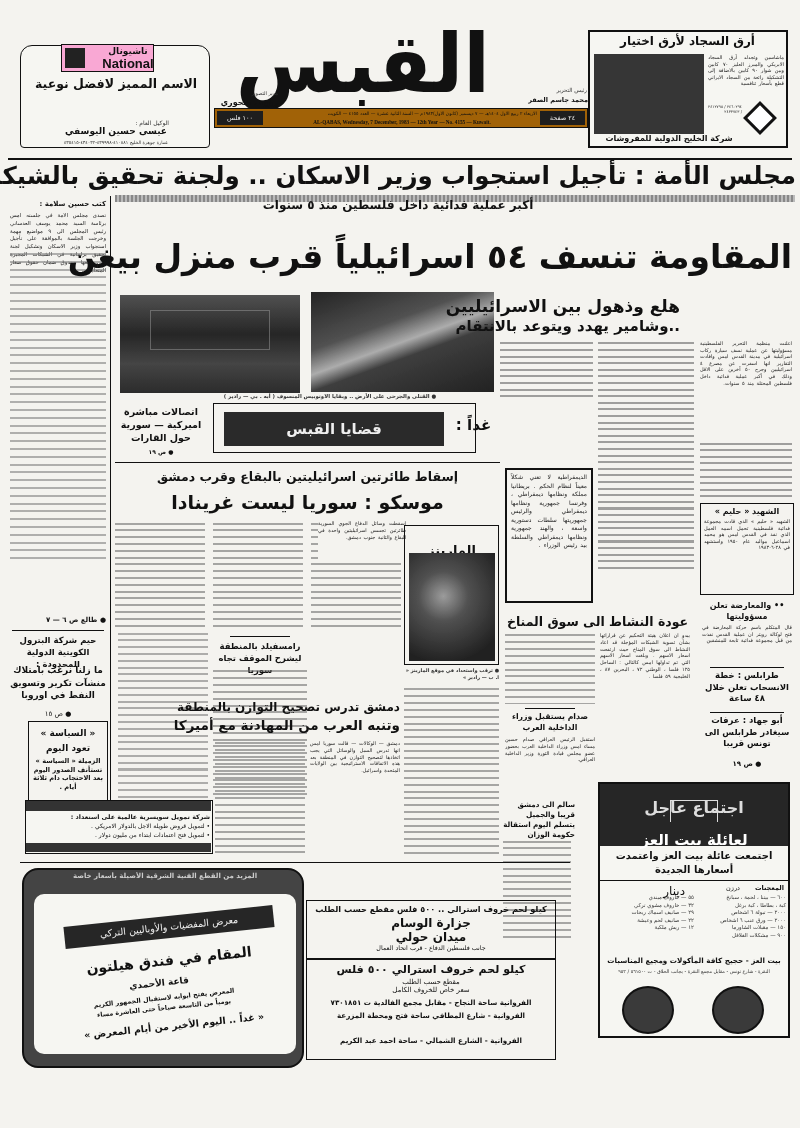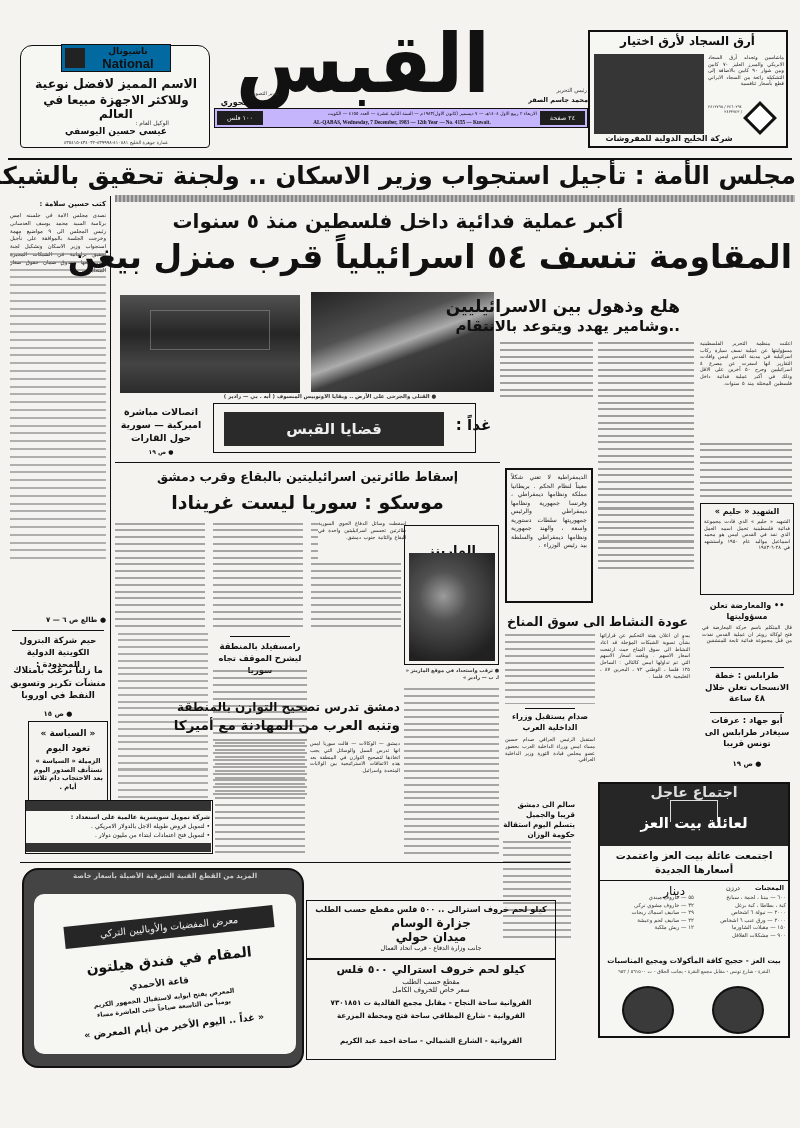--- a/index.html
+++ b/index.html
@@ -14,41 +14,40 @@
   .hl{font-family:"DejaVu Sans",sans-serif;font-weight:bold;direction:rtl;text-align:center;color:#111}
   .rule{background:#111}
   .gray-rule{background:repeating-linear-gradient(90deg,#888 0 2px,#bbb 2px 4px)}
 </style>
 </head>
 <body>
 
 <div class="abs" style="left:0;top:0;width:800px;height:155px">
 
   <div class="abs box" style="left:20px;top:45px;width:190px;height:103px;border-radius:12px 12px 4px 4px;background:#f6f6f2">
-    <div class="abs" style="left:40px;top:-2px;width:110px;height:28px;border:1.5px solid #111;background:#0369a1">
+    <div class="abs" style="left:40px;top:-2px;width:93px;height:28px;border:1.5px solid #111;background:#f9a8d4">
       <div class="abs" style="left:3px;top:3px;width:20px;height:20px;background:#222"></div>
       <div class="abs hl" style="left:26px;top:1px;width:80px;font-size:9px">ناشيونال</div>
       <div class="abs" style="left:26px;top:11px;width:80px;font-size:13px;font-weight:bold;font-family:'Liberation Sans',sans-serif;text-align:center">National</div>
     </div>
     <div class="abs hl" style="left:4px;top:30px;width:182px;font-size:12.5px">الاسم المميز لافضل نوعية</div>
-    <div class="abs hl" style="left:4px;top:47px;width:182px;font-size:12px">وللاكثر الاجهزة مبيعا في العالم</div>
     <div class="abs rtl tiny" style="right:40px;top:73px;width:120px;font-size:6px">الوكيل العام :</div>
     <div class="abs hl" style="left:10px;top:80px;width:170px;font-size:9px">عيسى حسين اليوسفي</div>
     <div class="abs tiny rtl" style="left:6px;top:93px;width:178px;font-size:4.6px;text-align:center">عمارة جوهرة الخليج ٤١٠٨٨١-٤٣٩٩٩٨-٤٣٤٠٣٢-٤٣٥٤١٥</div>
   </div>
 
   <div class="abs hl" style="left:290px;top:20px;width:200px;height:90px;font-size:78px;line-height:88px;font-weight:900;letter-spacing:-3px;transform:scaleY(1.05)">القبس</div>
 
   <div class="abs rtl tiny" style="left:218px;top:90px;width:60px;font-size:5px">مدير التصوير</div>
   <div class="abs rtl" style="left:214px;top:98px;width:64px;font-size:8px;font-weight:bold">رؤوف شحوري</div>
 
   <div class="abs rtl tiny" style="left:525px;top:87px;width:62px;font-size:5.5px">رئيس التحرير</div>
   <div class="abs rtl" style="left:510px;top:96px;width:78px;font-size:6.5px;font-weight:bold">محمد جاسم الصقر</div>
 
-  <div class="abs box" style="left:214px;top:108px;width:374px;height:20px;background:#c4b5fd">
+  <div class="abs box" style="left:214px;top:108px;width:374px;height:20px;background:#a16207">
     <div class="abs dark" style="left:2px;top:2px;width:46px;height:14px;font-size:6.5px;text-align:center;line-height:14px;direction:rtl">١٠٠ فلس</div>
     <div class="abs rtl" style="left:52px;top:2px;width:270px;font-size:4.6px;white-space:nowrap;overflow:hidden">الاربعاء ٢ ربيع الاول ١٤٠٤هـ — ٧ ديسمبر (كانون الاول)١٩٨٣م — السنة الثانية عشرة — العدد ٤١٥٥ — الكويت</div>
     <div class="abs" style="left:52px;top:10px;width:270px;font-size:5.2px;font-family:'Liberation Serif',serif;font-weight:bold;white-space:nowrap;overflow:hidden;text-align:center">AL-QABAS, Wednesday, 7 December, 1983 — 12th Year — No. 4155 — Kuwait.</div>
     <div class="abs dark" style="left:325px;top:2px;width:45px;height:14px;font-size:6.5px;text-align:center;line-height:14px;direction:rtl">٢٤ صفحة</div>
   </div>
 
   <div class="abs" style="left:588px;top:30px;width:200px;height:118px;border:2.5px solid #111;background:#f6f6f2">
     <div class="abs hl" style="left:0;top:2px;width:195px;font-size:12px">أرق السجاد لأرق اختيار</div>
     <div class="abs photo" style="left:4px;top:22px;width:110px;height:80px;background:#3d3d3d"></div>
     <div class="abs col-text" style="left:118px;top:22px;width:76px;height:48px;font-size:5px;line-height:6.5px">ماشاسين وتجدلد أرق السجاد الابريكي والمبرز العليز ٧٠ كابين وبين شوار ٩٠ كابين بالاضافة إلى التشكيلة رائعة من السجاد الايراني قطع بأسعار تنافسية</div>
@@ -64,28 +63,28 @@
 <div class="abs gray-rule" style="left:115px;top:195px;width:680px;height:7px"></div>
 
 <div class="abs rule" style="left:110px;top:196px;width:1px;height:605px"></div>
 <div class="abs rtl" style="left:10px;top:200px;width:96px;font-size:7px;font-weight:bold">كتب حسين سلامة :</div>
 <div class="abs col-text" style="left:10px;top:212px;width:96px;height:352px;font-size:5.4px;line-height:7.8px">تصدى مجلس الامة في جلسته امس برئاسة السيد محمد يوسف العدساني رئيس المجلس الى ٩ مواضيع مهمة وخرجت الجلسة بالموافقة على تأجيل استجواب وزير الاسكان وتشكيل لجنة تحقيق برلمانية في الشيكات المجيرة التي دفعها صندوق ضمان حقوق صغار المتعاملين.</div>
 <div class="abs" style="left:10px;top:250px;width:96px;height:314px;background:repeating-linear-gradient(180deg,transparent 0 3px,#777 3px 5px,transparent 5px 7.8px);opacity:.55"></div>
 <div class="abs rtl" style="left:10px;top:616px;width:96px;font-size:7px;font-weight:bold">● طالع ص ٦ — ٧</div>
 <div class="abs rule" style="left:12px;top:630px;width:92px;height:1px"></div>
 <div class="abs hl" style="left:10px;top:634px;width:96px;font-size:8.5px;line-height:12px">حيم شركة البترول الكويتية الدولية المحدودة :</div>
 <div class="abs hl" style="left:10px;top:664px;width:96px;font-size:9px;line-height:12.5px">ما زلنا نرغب بامتلاك منشآت تكرير وتسويق النفط في اوروبا</div>
-<div class="abs" style="left:10px;top:710px;width:96px;font-size:7px;text-align:center;direction:rtl;font-weight:bold">● ص ١٥</div>
+<div class="abs" style="left:10px;top:710px;width:96px;font-size:7px;text-align:center;direction:rtl;font-weight:normal">● ص ١٥</div>
 <div class="abs box" style="left:28px;top:721px;width:80px;height:80px;border-width:1.5px">
   <div class="hl" style="font-size:9px;margin-top:6px">« السياسة »</div>
   <div class="hl" style="font-size:9px;margin-top:5px">تعود اليوم</div>
   <div class="hl" style="font-size:6.6px;line-height:8.6px;margin:4px 3px 0 3px">الزميلة « السياسة » تستأنف الصدور اليوم بعد الاحتجاب دام ثلاثة أيام .</div>
 </div>
 
-<div class="abs hl" style="left:118px;top:208px;width:560px;font-size:20px;line-height:26px;white-space:nowrap">أكبر عملية فدائية داخل فلسطين منذ ٥ سنوات</div>
+<div class="abs hl" style="left:118px;top:192px;width:560px;font-size:12px;line-height:26px;white-space:nowrap">أكبر عملية فدائية داخل فلسطين منذ ٥ سنوات</div>
 <div class="abs hl" style="left:116px;top:232px;width:676px;font-size:33px;line-height:50px;font-weight:900;white-space:nowrap;letter-spacing:-0.5px">المقاومة تنسف ٥٤ اسرائيلياً قرب منزل بيغن</div>
 
 <div class="abs photo" style="left:120px;top:295px;width:180px;height:98px;background:linear-gradient(180deg,#555 0%,#2e2e2e 40%,#4a4a4a 70%,#333 100%)"></div>
 <div class="abs" style="left:150px;top:310px;width:120px;height:40px;border:1px solid #999;opacity:.5"></div>
 <div class="abs photo" style="left:311px;top:292px;width:183px;height:100px;background:linear-gradient(160deg,#2c2c2c 0%,#555 35%,#a8a8a8 50%,#444 60%,#2a2a2a 100%)"></div>
 <div class="abs rtl tiny" style="left:170px;top:393px;width:320px;font-size:5.4px;text-align:center;font-weight:bold">● القتلى والجرحى على الأرض .. وبقايا الاوتوبيس المنسوف ( أبه . بي — رادير )</div>
 
 <div class="abs hl" style="left:500px;top:295px;width:180px;font-size:17px;line-height:22px;white-space:nowrap">هلع وذهول بين الاسرائيليين</div>
 <div class="abs hl" style="left:500px;top:315px;width:180px;font-size:15px;line-height:22px;white-space:nowrap">..وشامير يهدد ويتوعد بالانتقام</div>
 
@@ -148,21 +147,21 @@
 <div class="abs col-text" style="left:600px;top:632px;width:90px;height:80px;font-size:5px;line-height:6.8px">يبدو ان اعلان هيئة التحكيم عن قراراتها بشأن تسوية الشيكات المؤجلة قد اعاد النشاط الى سوق المناخ حيث ارتفعت اسعار الاسهم . وبلغت اسعار الاسهم التي تم تداولها امس كالتالي : الساحل ١٢٥ فلسا ، الوطني ٧٢ ، البحرين ٨٧ ، الخليجية ٥٩ فلسا .</div>
 <div class="abs" style="left:505px;top:632px;width:90px;height:72px;background:repeating-linear-gradient(180deg,transparent 0 2.5px,#666 2.5px 4.5px,transparent 4.5px 6.8px);opacity:.55"></div>
 <div class="abs rule" style="left:525px;top:708px;width:50px;height:1px"></div>
 <div class="abs hl" style="left:505px;top:712px;width:90px;font-size:7.8px;line-height:10.5px">صدام يستقبل وزراء الداخلية العرب</div>
 <div class="abs col-text" style="left:505px;top:736px;width:90px;height:60px;font-size:5px;line-height:6.8px">استقبل الرئيس العراقي صدام حسين مساء امس وزراء الداخلية العرب بحضور عضو مجلس قيادة الثورة وزير الداخلية العراقي.</div>
 <div class="abs hl" style="left:503px;top:800px;width:72px;font-size:7.2px;line-height:10px;text-align:right">سالم الى دمشق قريبا والجميل يتسلم اليوم استقالة حكومة الوزان</div>
 <div class="abs" style="left:503px;top:838px;width:68px;height:100px;background:repeating-linear-gradient(180deg,transparent 0 2.5px,#666 2.5px 4.5px,transparent 4.5px 6.8px);opacity:.55"></div>
 
 <div class="abs" style="left:598px;top:782px;width:192px;height:256px;border:2px solid #111;background:#f6f6f2">
   <div class="abs dark" style="left:0;top:0;width:188px;height:62px;background:#262626">
-    <div class="hl" style="color:#ddd;font-size:14px;margin-top:0">اجتماع عاجل</div>
+    <div class="hl" style="color:#ddd;font-size:16px;margin-top:14px">اجتماع عاجل</div>
     <div class="abs" style="left:70px;top:16px;width:48px;height:22px;border:1.5px solid #ddd;border-bottom:none"></div>
     <div class="hl" style="color:#fff;font-size:15px;margin-top:14px">لعائلة بيت العز</div>
   </div>
   <div class="abs hl" style="left:2px;top:66px;width:184px;font-size:10px">اجتمعت عائلة بيت العز واعتمدت</div>
   <div class="abs hl" style="left:2px;top:80px;width:184px;font-size:10px">أسعارها الجديدة</div>
   <div class="abs rule" style="left:0;top:96px;width:188px;height:1px"></div>
   <div class="abs rtl" style="left:140px;top:100px;width:44px;font-size:6.5px;font-weight:bold">المعجنات</div>
   <div class="abs rtl" style="left:100px;top:100px;width:40px;font-size:6.5px">درزن</div>
   <div class="abs rtl" style="left:45px;top:100px;width:40px;font-size:12px">دينار</div>
   <div class="abs rtl tiny" style="left:96px;top:110px;width:90px;font-size:5.4px;line-height:7.5px">
@@ -206,21 +205,21 @@
   <div class="abs hl" style="left:60px;top:108px;width:150px;font-size:9px;transform:rotate(-6deg)">قاعة الأحمدي</div>
   <div class="abs hl" style="left:40px;top:124px;width:200px;font-size:6.4px;transform:rotate(-6deg)">المعرض يفتح ابوابه لاستقبال الجمهور الكريم</div>
   <div class="abs hl" style="left:40px;top:134px;width:200px;font-size:6.4px;transform:rotate(-6deg)">يومياً من التاسعة صباحاً حتى العاشرة مساء</div>
   <div class="abs hl" style="left:30px;top:150px;width:240px;font-size:9.5px;transform:rotate(-6deg)">« غداً .. اليوم الأخير من أيام المعرض »</div>
 </div>
 
 <div class="abs box" style="left:306px;top:900px;width:250px;height:60px;border-width:1.5px">
   <div class="hl" style="font-size:8.2px;margin-top:3px;white-space:nowrap">كيلو لحم خروف استرالي .. ٥٠٠ فلس مقطع حسب الطلب</div>
   <div class="hl" style="font-size:12px;margin-top:2px">جزارة الوسام</div>
   <div class="hl" style="font-size:12px;font-weight:bold">ميدان حولي</div>
-  <div class="hl" style="font-size:6.4px;font-weight:normal">جانب وزارة الدفاع - قرب اتحاد العمال</div>
+  <div class="hl" style="font-size:6.4px;font-weight:normal">جانب فلسطين الدفاع - قرب اتحاد العمال</div>
 </div>
 
 <div class="abs box" style="left:306px;top:958px;width:250px;height:102px;border-width:1.5px">
   <div class="hl" style="font-size:11px;margin-top:4px">كيلو لحم خروف استرالي ٥٠٠ فلس</div>
   <div class="hl" style="font-size:7px;font-weight:normal;margin-top:2px">مقطع حسب الطلب</div>
   <div class="hl" style="font-size:7px;font-weight:normal">سعر خاص للخروف الكامل</div>
   <div class="hl" style="font-size:7.2px;margin-top:4px;white-space:nowrap">الفروانية ساحة النجاح - مقابل مجمع الفالدية ت ٧٣٠١٨٥١</div>
   <div class="hl" style="font-size:7.2px;margin-top:4px;white-space:nowrap">الفروانية - شارع المطافي ساحة فتح ومحطة المزرعة</div>
   <div class="hl" style="font-size:7.2px;margin-top:16px;white-space:nowrap">الفروانية - الشارع الشمالي - ساحة احمد عبد الكريم</div>
 </div>

